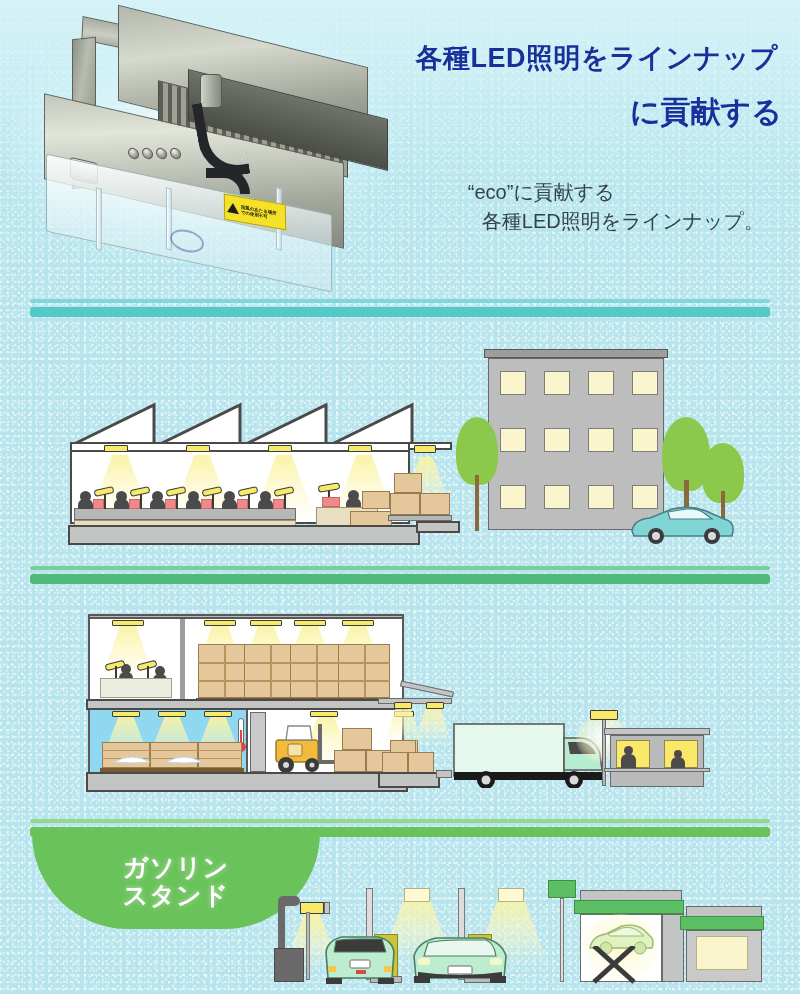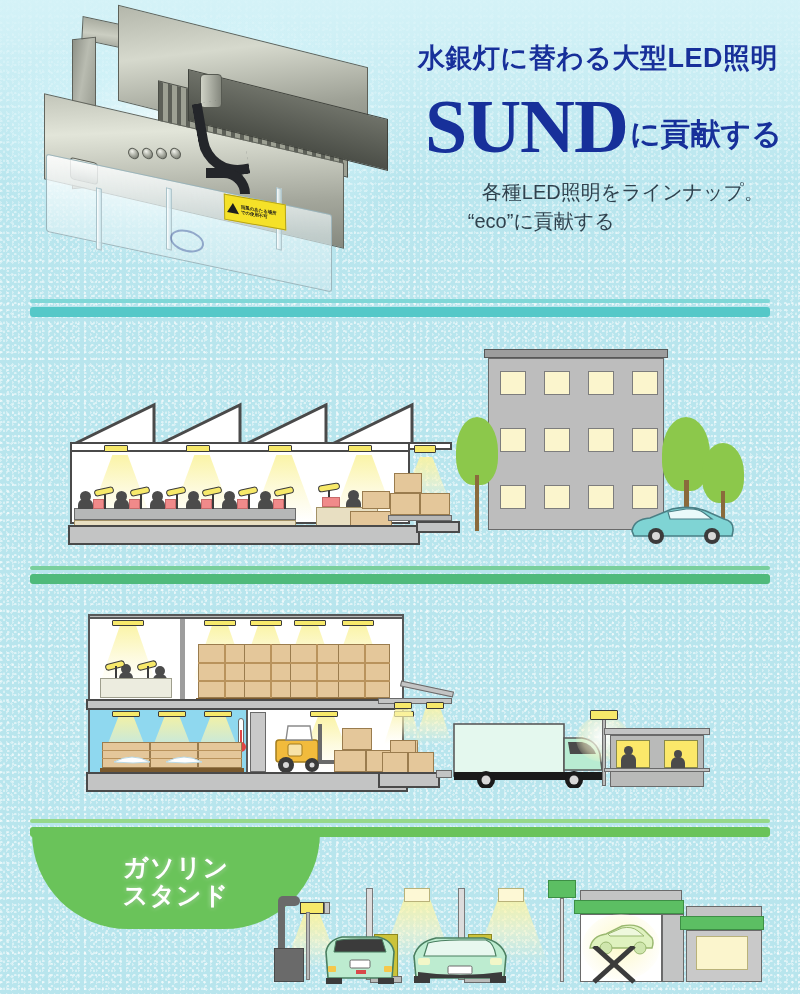--- a/index.html
+++ b/index.html
@@ -222,30 +222,29 @@
       <div class="metal cover-rib" style="left:156px"></div>
       <div class="metal cover-rib" style="left:266px"></div>
       <div class="metal pse-mark"></div>
       <div class="metal warn-label">
         <div class="warn-tri"></div>
         <div class="warn-text">雨風のあたる場所
 での使用不可</div>
       </div>
     </div>
 
-    <div class="headline">水銀灯に替わる大型LED照明</div>
+    <div class="headline">各種LED照明をラインナップ</div>
 
     <div class="logo-row">
-      <span class="logo-main">SUND</span>
       <span class="logo-suffix">に貢献する</span>
     </div>
 
     <div class="sub-lines">
+      <div class="sub-line">“eco”に貢献する</div>
       <div class="sub-line l2">各種LED照明をラインナップ。</div>
-      <div class="sub-line">“eco”に貢献する</div>
     </div>
   </div>
 
   <div class="divider" style="top:299px">
     <div class="div-thin" style="background:#7fd7d7"></div>
     <div class="div-thick" style="background:#55c8c8"></div>
   </div>
 
   <div class="ill" style="left:60px; top:385px; width:400px; height:175px">
 

